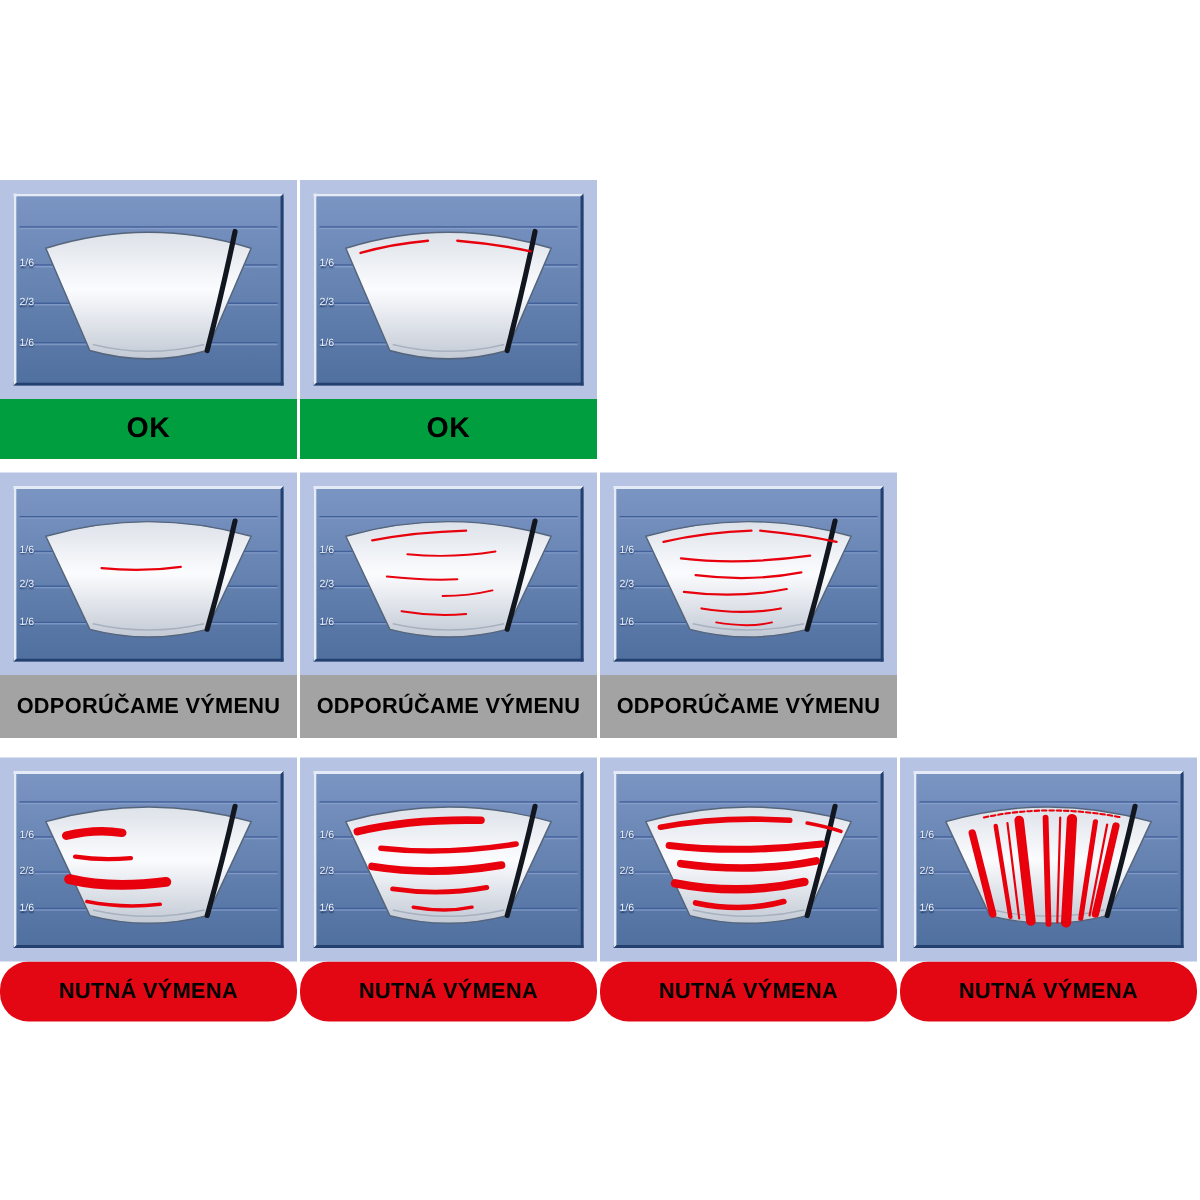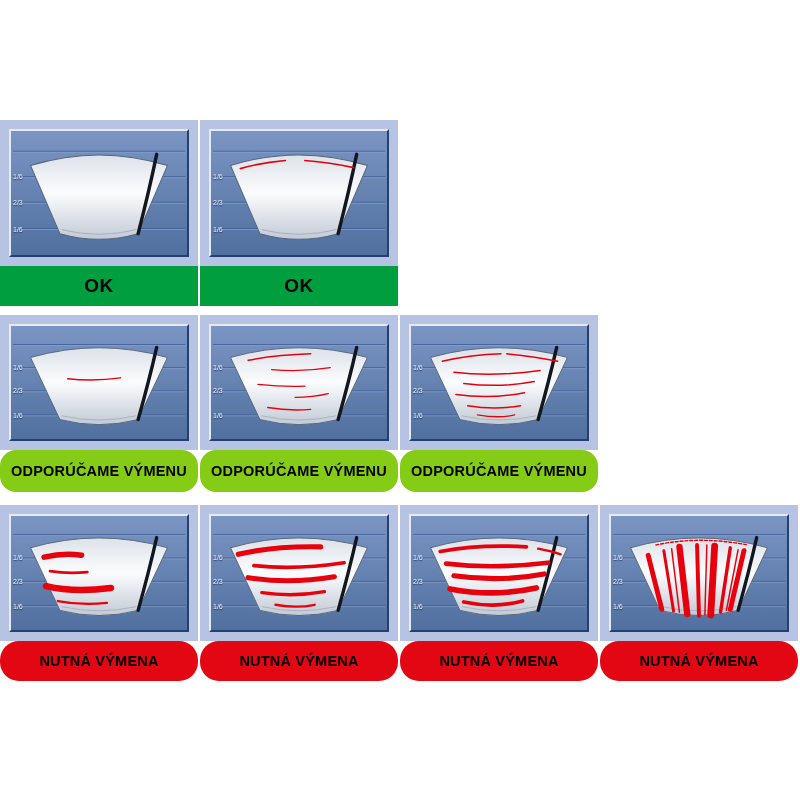--- a/index.html
+++ b/index.html
@@ -22,21 +22,21 @@
       color:#eef3fb;text-shadow:0 1px 1px #1e3560;letter-spacing:0;}
   .mk1{top:36%;}
   .mk2{top:57%;}
   .mk3{top:79%;}
   .band{display:flex;align-items:center;justify-content:center;
         font-weight:bold;color:#000;}
   .row1 .band{height:40px;font-size:19px;letter-spacing:.5px;}
   .row2 .band{height:42px;font-size:14.5px;letter-spacing:.2px;}
   .row3 .band{height:40px;font-size:14.5px;letter-spacing:.2px;}
   .band-ok{background:#009e3e;}
-  .band-rec{background:#84cc16;border-radius:16px;}
+  .band-rec{background:#a3a3a3;}
   .band-req{background:#e30613;border-radius:19px;}
   .defs-holder{position:absolute;width:0;height:0;overflow:hidden;}
 </style>
 </head>
 <body>
 
 <div class="stage">
 
   <svg class="defs-holder" aria-hidden="true">
     <defs>

